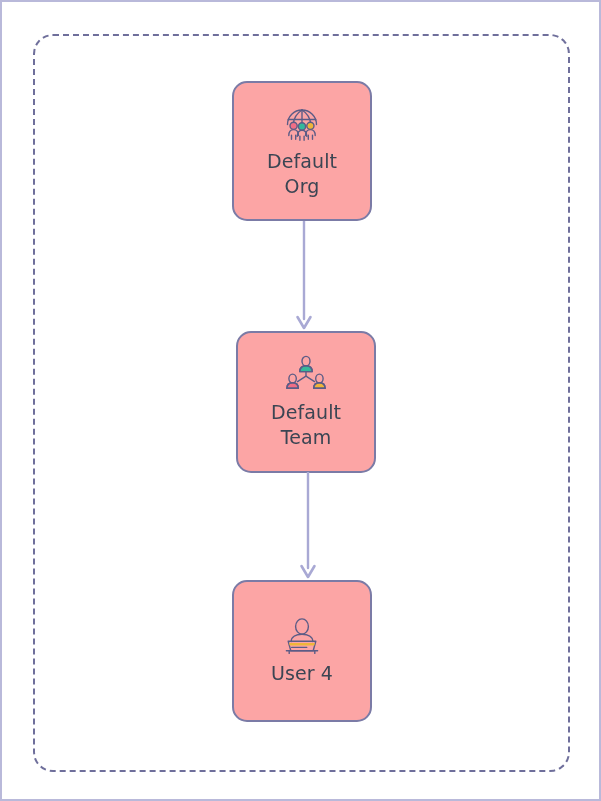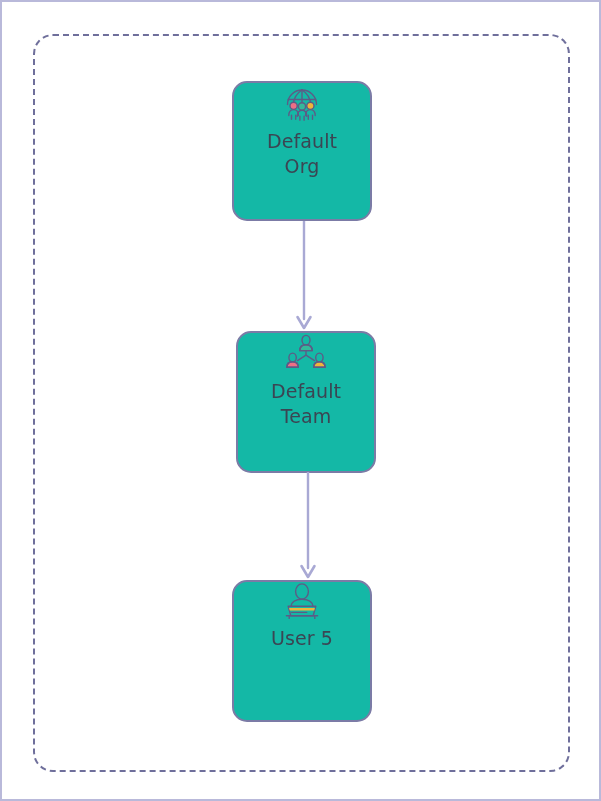--- a/index.html
+++ b/index.html
@@ -43,26 +43,27 @@
     left: 0;
     top: 0;
     width: 601px;
     height: 801px;
   }
 
   .node {
     position: absolute;
     box-sizing: border-box;
     width: 140px;
-    background: #14b8a6;
+    background: #fca5a5;
     border: 2px solid #7b7ba6;
     border-radius: 15px;
     display: flex;
     flex-direction: column;
     align-items: center;
+    justify-content: center;
     text-align: center;
   }
   .node.org   { left: 230px; top: 79px;  height: 140px; }
   .node.team  { left: 234px; top: 329px; height: 142px; }
   .node.user  { left: 230px; top: 578px; height: 142px; }
 
   .node-icon {
     width: 46px;
     height: 40px;
     display: block;
@@ -171,17 +172,17 @@
 
           <path d="M9.2 24.2 L36.8 24.2 L34.2 33.8 L11.8 33.8 Z"></path>
 
           <path d="M7.4 33.8 L38.6 33.8"></path>
           <path d="M10.2 33.8 L10.2 36.4 M35.8 33.8 L35.8 36.4"></path>
         </g>
 
         <path d="M10.1 25.9 L35.9 25.9 L35.3 28.6 L10.7 28.6 Z" fill="#efb53a"></path>
         <path d="M12.6 30.4 L27.8 30.4" fill="none" stroke="#5c5c86" stroke-width="1.2" stroke-linecap="round"></path>
       </svg>
-      <div class="node-label">User 5</div>
+      <div class="node-label">User 4</div>
     </div>
 
   </div>
 </div>
 
 </body></html>

